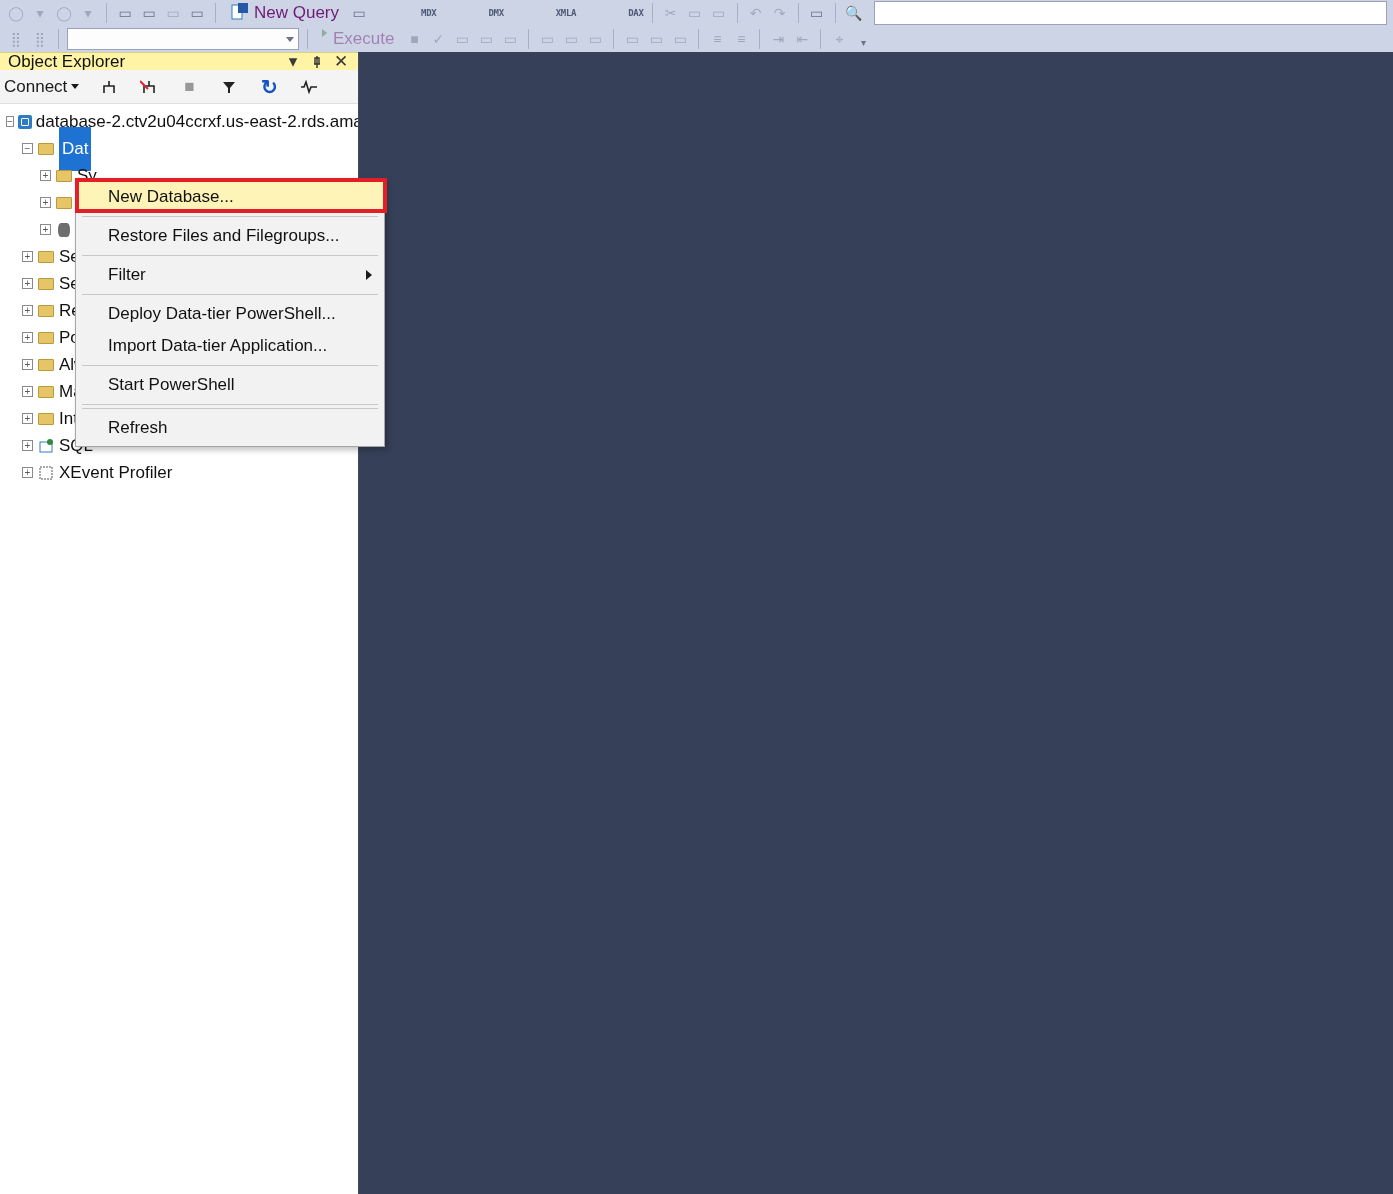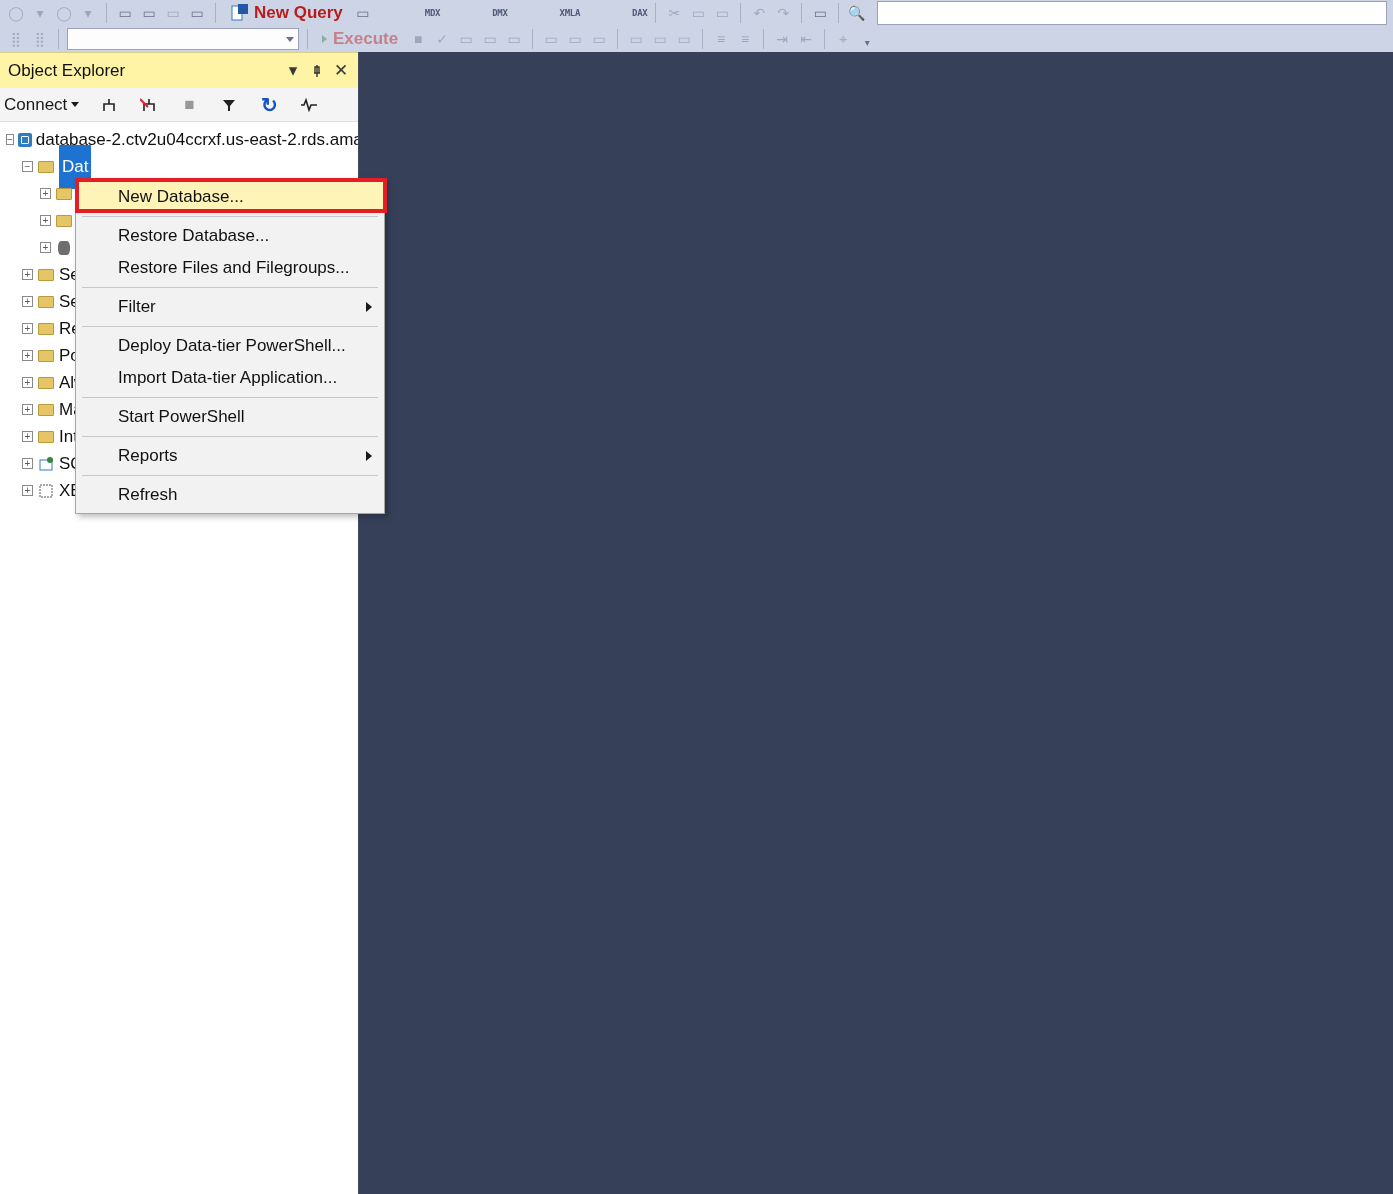--- a/index.html
+++ b/index.html
@@ -2,34 +2,34 @@
 <html><head>
 <meta charset="utf-8">
 <style>
   * { box-sizing: border-box; margin: 0; padding: 0; font-family: "Segoe UI", Tahoma, sans-serif; }
   body { width: 1393px; height: 1194px; background: #ffffff; overflow: hidden; position: relative; font-size: 15px; }
 
   
   .toolbar { background: #cdd4e6; display: flex; align-items: center; height: 26px; padding: 0 6px; gap: 4px; border-bottom: 0px solid #b9c1d9; }
   .toolbar .sep { width: 1px; height: 20px; background: #a8b0c7; margin: 0 4px; }
   .toolbar .ico { width: 20px; height: 20px; display: flex; align-items: center; justify-content: center; color: #6a7288; font-size: 14px; }
-  .toolbar .btn-label { color: #b91c1c; font-size: 17px; padding: 0 6px; display: flex; align-items: center; gap: 6px; font-weight: bold; }
+  .toolbar .btn-label { color: #701a75; font-size: 17px; padding: 0 6px; display: flex; align-items: flex-start; gap: 6px; }
   .toolbar .btn-label .tri { display:inline-block;width:0;height:0;border-left:5px solid #38813d;border-top:4px solid transparent;border-bottom:4px solid transparent; }
   .toolbar .btn-label.newq svg { flex: none; }
   .toolbar .small-lbl { font-size: 9px; color: #4f5a78; letter-spacing: -.3px; }
   .combo { width: 232px; height: 22px; background: #fdfdfd; border: 1px solid #9aa2ba; display: flex; align-items: center; justify-content: flex-end; padding-right: 4px; color:#6a7288; }
   .combo .caret { width:0;height:0;border-left:4px solid transparent;border-right:4px solid transparent;border-top:5px solid #6a7288; }
 
   
   .shell { display: flex; height: calc(100% - 52px); }
   .explorer { width: 359px; background: #ffffff; border-right: 1px solid #414b61; display: flex; flex-direction: column; }
   .workspace { flex: 1; background: #364159; }
 
   
-  .panel-title { background: #fff3a5; height: 36px; display: flex; align-items: center; padding: 0 8px; font-size: 17px; color: #111; border-top:1px solid #d9d08a;}
+  .panel-title { background: #fff3a5; height: 18px; display: flex; align-items: center; padding: 0 8px; font-size: 17px; color: #111; border-top:1px solid #d9d08a;}
   .panel-title .spacer { flex: 1; }
   .panel-title .picon { width: 18px; height: 18px; display: flex; align-items:center; justify-content:center; color:#3a3a3a; margin-left:6px; }
 
   
   .panel-tb { height: 34px; background: #f4f4f4; border-bottom: 1px solid #e0e0e0; display: flex; align-items: center; padding: 0 4px; gap: 20px; font-size: 17px; }
   .panel-tb .drop { display: flex; align-items: center; gap: 4px; color:#1a1a1a; }
   .panel-tb .drop .caret { width:0;height:0;border-left:4px solid transparent;border-right:4px solid transparent;border-top:5px solid #1a1a1a; }
   .panel-tb .ticon { width:20px;height:20px;display:flex;align-items:center;justify-content:center;color:#2a2a2a; }
 
   
@@ -39,21 +39,21 @@
   .glyph { width:18px;height:16px;display:inline-flex;align-items:center;justify-content:center;margin-right:4px; }
   .folder { width:16px;height:12px;background:#e6c567;border:1px solid #b89b3e;border-radius:1px; }
   .srv { width:14px;height:14px;background:#2e7cc2;border-radius:2px;position:relative; }
   .srv::after{content:"";position:absolute;inset:3px;border:1px solid #fff;border-radius:1px;}
   .cyl { width:12px;height:14px;background:#6e6e6e;border-radius:3px/6px; }
   .sel { background:#1e73d2;color:#fff;padding:9px 3px;border-radius:1px; }
   .l0{padding-left:2px}.l1{padding-left:18px}.l2{padding-left:36px}
 
   
   .ctxmenu { position: absolute; left: 75px; top: 178px; width: 310px; background: #f2f2f2; border: 1px solid #a6a6a6; box-shadow: 3px 3px 6px rgba(0,0,0,.25); font-size: 17px; color: #111; padding: 2px 0; }
-  .ctxmenu .mi { height: 32px; display: flex; align-items: center; padding: 0 14px 0 42px; position: relative; text-align: right; }
+  .ctxmenu .mi { height: 32px; display: flex; align-items: center; padding: 0 14px 0 32px; position: relative; text-align: right; }
   .ctxmenu .mi .arrow { position:absolute;right:12px;width:0;height:0;border-top:5px solid transparent;border-bottom:5px solid transparent;border-left:6px solid #1a1a1a; }
   .ctxmenu .divider { height:1px;background:#c8c8c8;margin:3px 6px; }
   .ctxmenu .mi.hl { background:#fff4b7; }
   .ctx-highlight-border { position:absolute; left:75px; top:178px; width:312px; height:35px; border:4px solid #e41e26; pointer-events:none; z-index:10; }
 
   .toolbar .mdx {font-family: monospace; font-weight:bold;margin-left:48px;}
   .disabled{opacity:.45}
   .search-box{flex:1;height:24px;background:#fff;border:1px solid #9aa2ba;margin-left:6px;}
 </style>
 </head>
@@ -283,44 +283,37 @@
   </div>
   <div class="workspace"></div>
 </div>
 
 <div class="ctxmenu">
   <div class="mi hl">
       <span>New Database...</span>
     </div>
   <div class="divider"></div>
   <div class="mi">
-      <span>Restore Database...</span>
-    </div>
-  <div class="mi">
       <span>Restore Files and Filegroups...</span>
     </div>
   <div class="divider"></div>
   <div class="mi">
       <span>Filter</span>
       <span class="arrow"></span>
     </div>
   <div class="divider"></div>
   <div class="mi">
       <span>Deploy Data-tier PowerShell...</span>
     </div>
   <div class="mi">
       <span>Import Data-tier Application...</span>
     </div>
   <div class="divider"></div>
   <div class="mi">
       <span>Start PowerShell</span>
     </div>
   <div class="divider"></div>
-  <div class="mi">
-      <span>Reports</span>
-      <span class="arrow"></span>
-    </div>
   <div class="divider"></div>
   <div class="mi">
       <span>Refresh</span>
     </div>
 </div>
 <div class="ctx-highlight-border"></div>
 
 </body></html>

